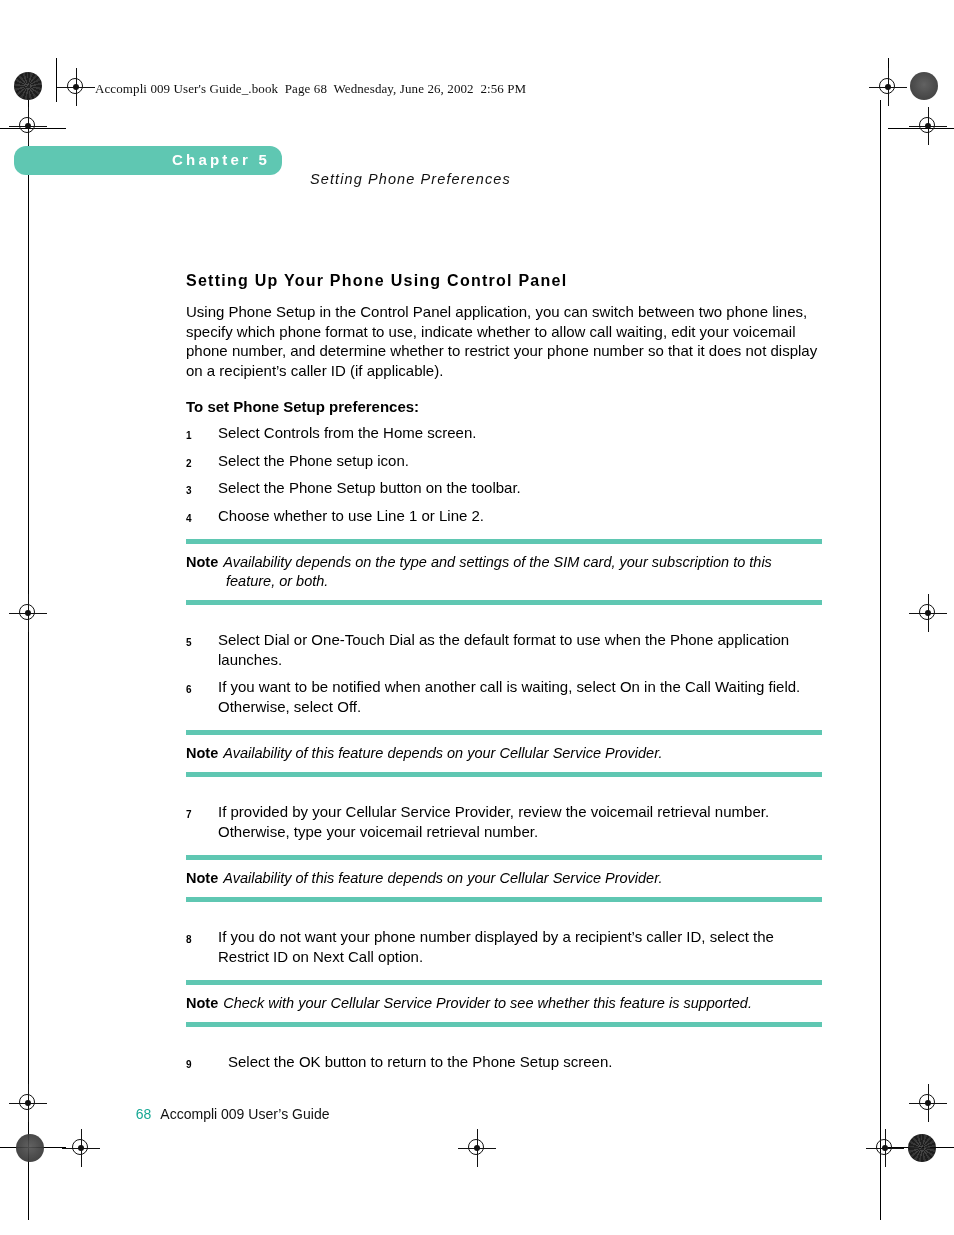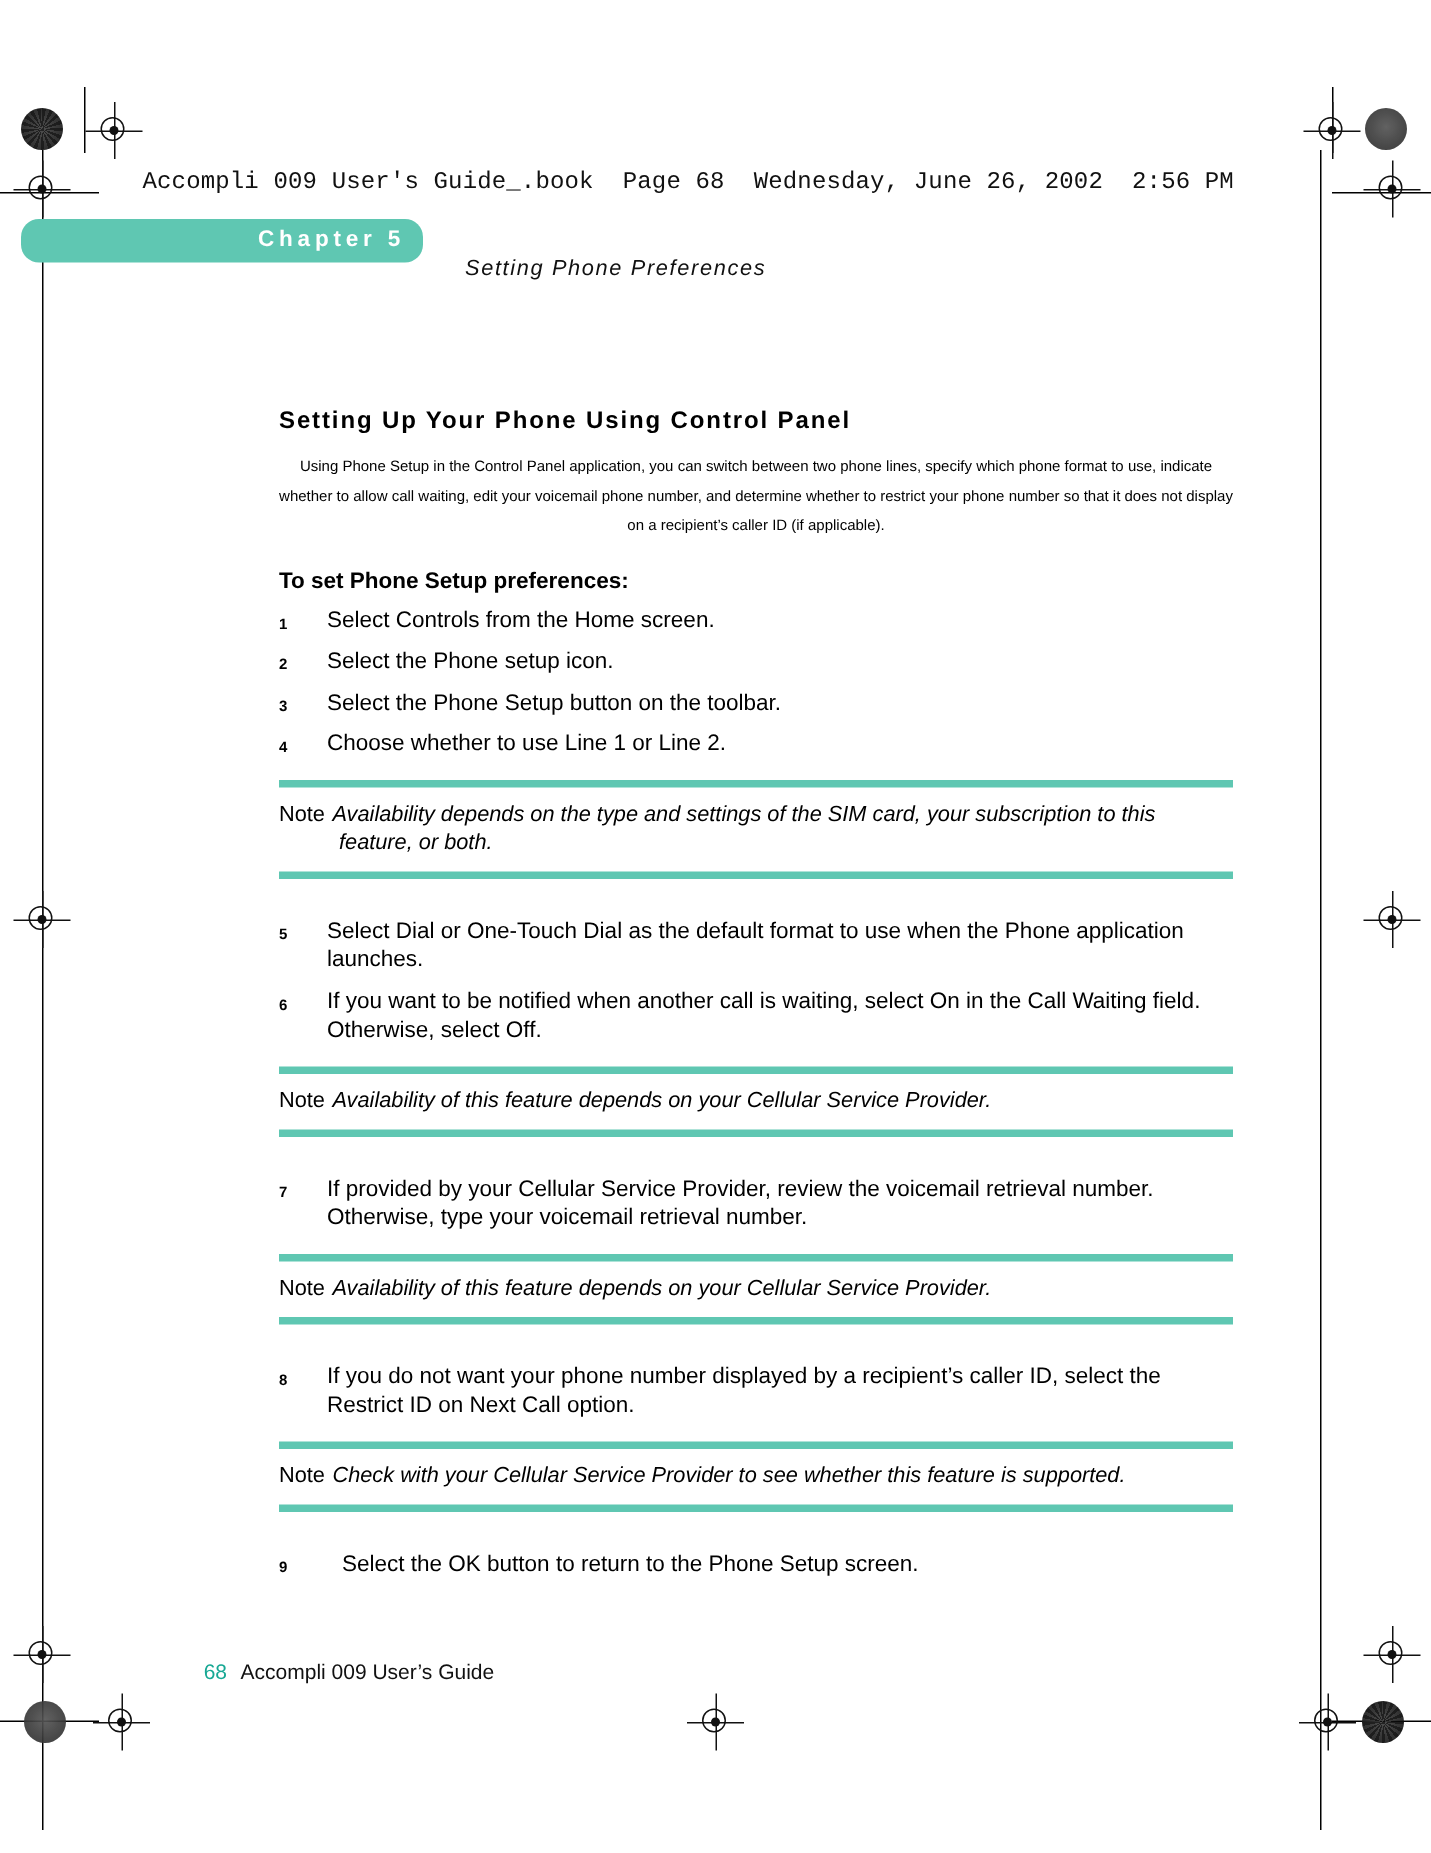--- a/index.html
+++ b/index.html
@@ -65,26 +65,25 @@
   }
   .halftone.solid {
     background: radial-gradient(circle at 50% 45%, #555 0%, #3a3a3a 60%, #2e2e2e 100%);
   }
 
   
   .running-head {
     position: absolute;
     left: 95px;
     top: 81px;
-    font-family: Liberation Mono, monospace;
-    font-size: 16px;
+    font-family: Liberation Serif, serif;
+    font-size: 13px;
     color: #111;
     white-space: pre;
     letter-spacing: .1px;
-    margin-top: 31px;
   }
 
   
   .chapter-bar {
     position: absolute;
     left: 14px;
     top: 146px;
     width: 268px;
     height: 29px;
     background: #5fc7b2;
@@ -123,25 +122,25 @@
 
   .section-heading {
     font-size: 16px;
     font-weight: bold;
     letter-spacing: 1.25px;
     margin: 0 0 12px 0;
     color: #000;
   }
 
   .intro-para {
-    font-size: 10px;
+    font-size: 15px;
     line-height: 19.5px;
     margin: 0 0 18px 0;
     color: #000;
-    text-align: center;
+    text-align: left;
   }
 
   .subhead {
     font-size: 15px;
     font-weight: bold;
     margin: 0 0 8px 0;
     color: #000;
   }
 
   
@@ -183,21 +182,21 @@
   }
   .note-body {
     padding: 9px 0 9px 0;
     font-size: 14.5px;
     line-height: 19px;
     font-style: italic;
     padding-left: 40px;
     text-indent: -40px;
   }
   .note-body .note-label {
-    font-weight: normal;
+    font-weight: bold;
     font-style: normal;
     padding-right: 5px;
   }
 
   
   .footer {
     position: absolute;
     left: 128px;
     top: 1090px;
     font-size: 14px;

